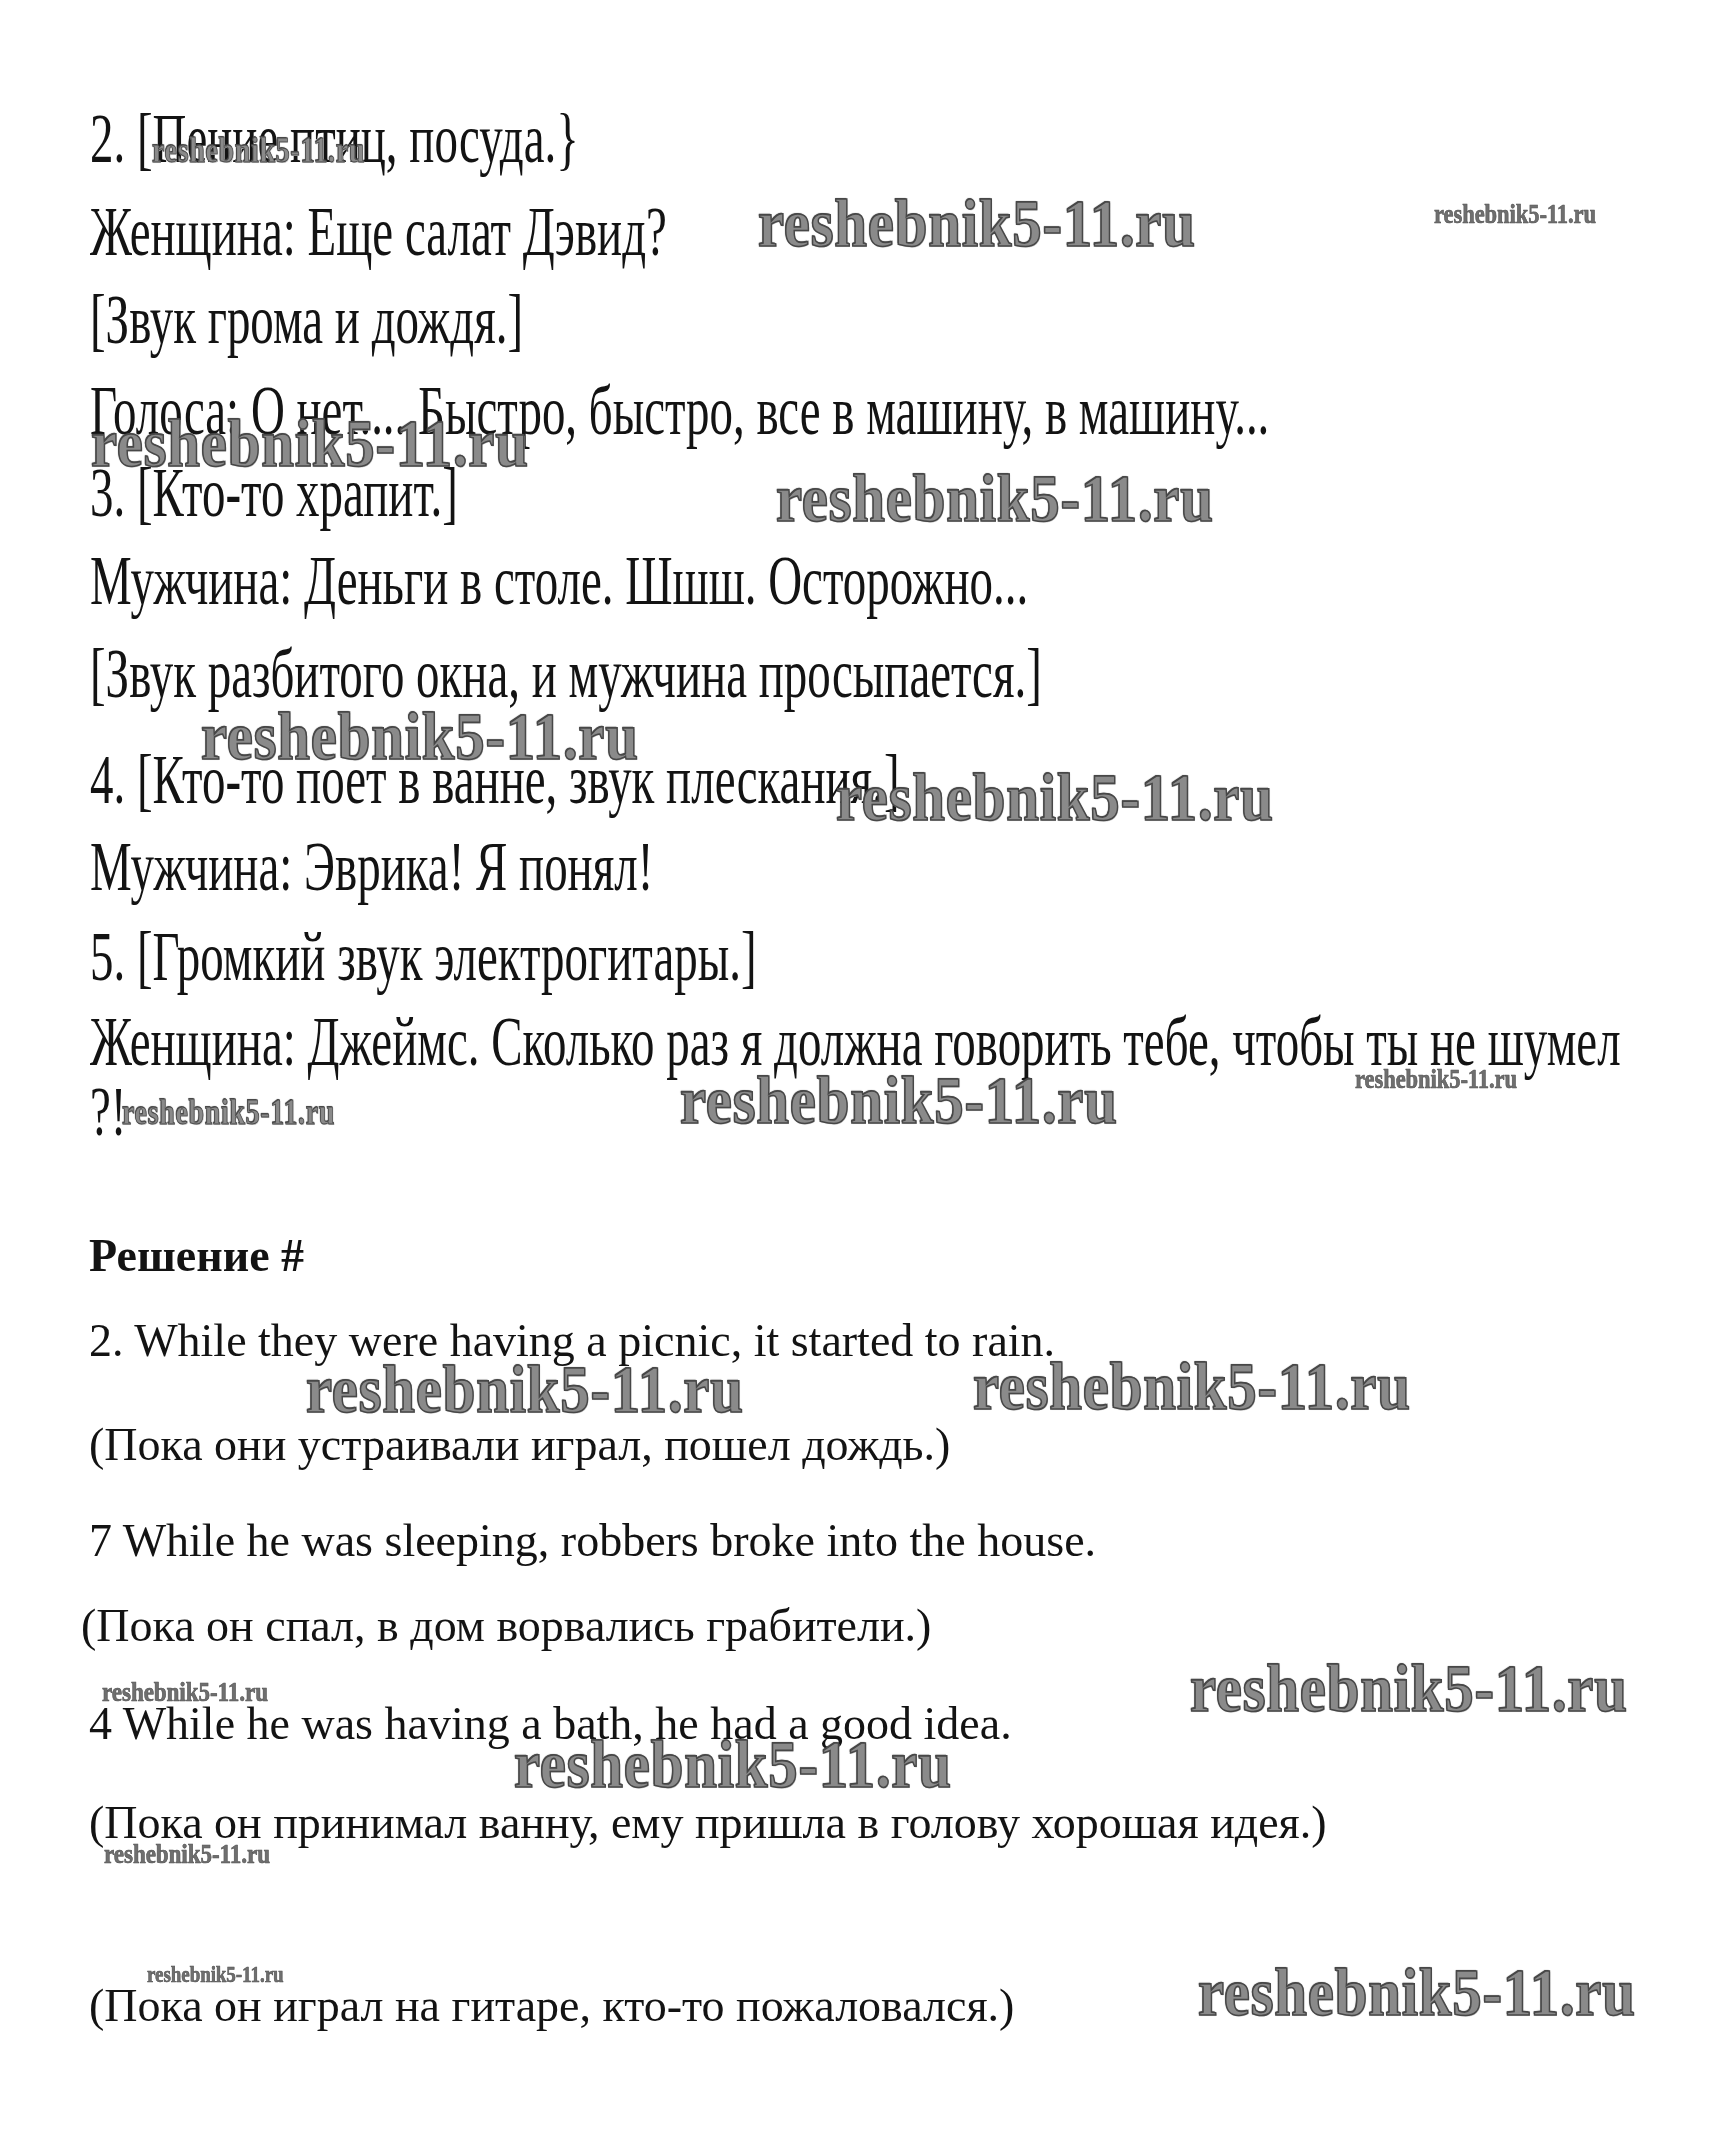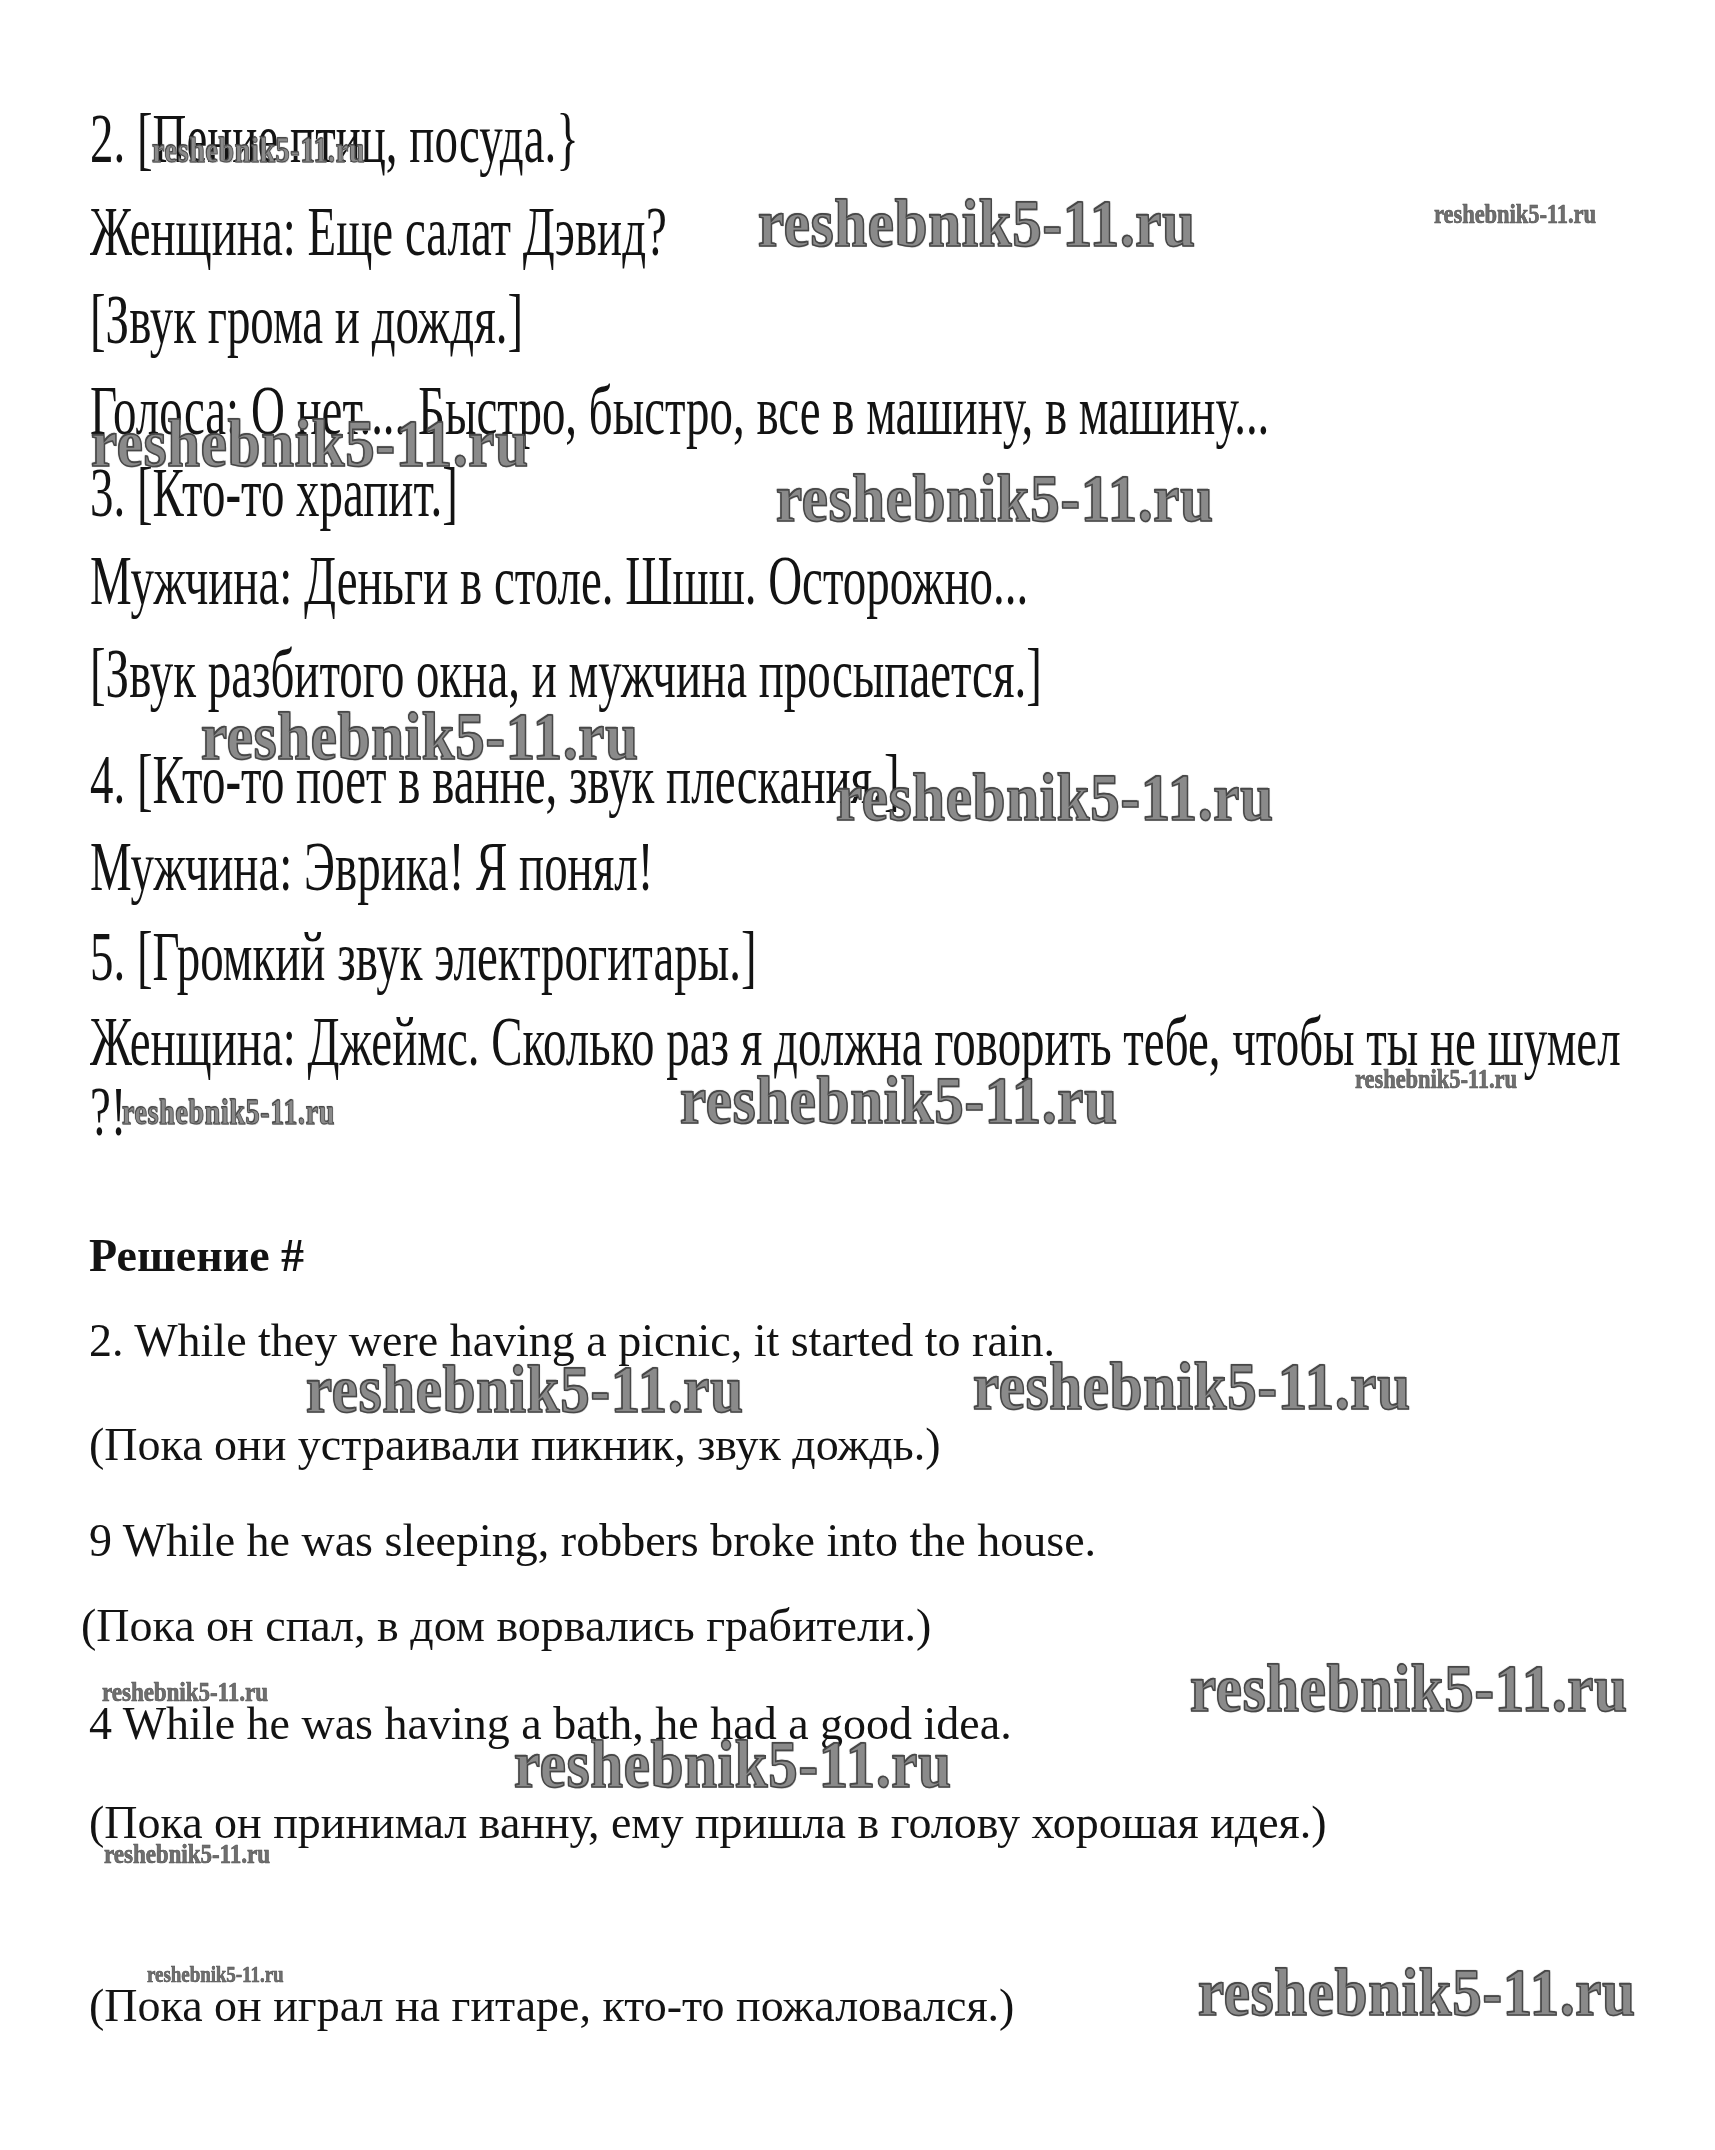--- a/index.html
+++ b/index.html
@@ -79,22 +79,22 @@
   <div class="ln t" style="left:90px;top:1005px">Женщина: Джеймс. Сколько раз я должна говорить тебе, чтобы ты не шумел</div>
   <div class="ln t" style="left:90px;top:1075px">?!</div>
   <div class="wm med" style="left:122px;top:1091px">reshebnik5-11.ru</div>
   <div class="wm big" style="left:680px;top:1062px">reshebnik5-11.ru</div>
   <div class="wm sm sm36" style="left:1355px;top:1063px">reshebnik5-11.ru</div>
 
   <div class="ln s bold" style="left:89px;top:1231px">Решение #</div>
   <div class="ln s" style="left:89px;top:1316px">2. While they were having a picnic, it started to rain.</div>
   <div class="wm big" style="left:306px;top:1351px">reshebnik5-11.ru</div>
   <div class="wm big" style="left:973px;top:1348px">reshebnik5-11.ru</div>
-  <div class="ln s" style="left:89px;top:1420px">(Пока они устраивали пикник, звук дождь.)</div>
-  <div class="ln s" style="left:89px;top:1516px">9 While he was sleeping, robbers broke into the house.</div>
+  <div class="ln s" style="left:89px;top:1420px">(Пока они устраивали играл, пошел дождь.)</div>
+  <div class="ln s" style="left:89px;top:1516px">7 While he was sleeping, robbers broke into the house.</div>
   <div class="ln s" style="left:81px;top:1601px">(Пока он спал, в дом ворвались грабители.)</div>
   <div class="wm sm sm34" style="left:102px;top:1677px">reshebnik5-11.ru</div>
   <div class="wm big" style="left:1190px;top:1650px">reshebnik5-11.ru</div>
   <div class="ln s" style="left:89px;top:1699px">4 While he was having a bath, he had a good idea.</div>
   <div class="wm big" style="left:514px;top:1726px">reshebnik5-11.ru</div>
   <div class="ln s" style="left:89px;top:1798px">(Пока он принимал ванну, ему пришла в голову хорошая идея.)</div>
   <div class="wm sm sm34" style="left:104px;top:1839px">reshebnik5-11.ru</div>
   <div class="wm sm sm30" style="left:147px;top:1961px">reshebnik5-11.ru</div>
   <div class="ln s" style="left:89px;top:1981px">(Пока он играл на гитаре, кто-то пожаловался.)</div>
   <div class="wm big" style="left:1198px;top:1954px">reshebnik5-11.ru</div>

